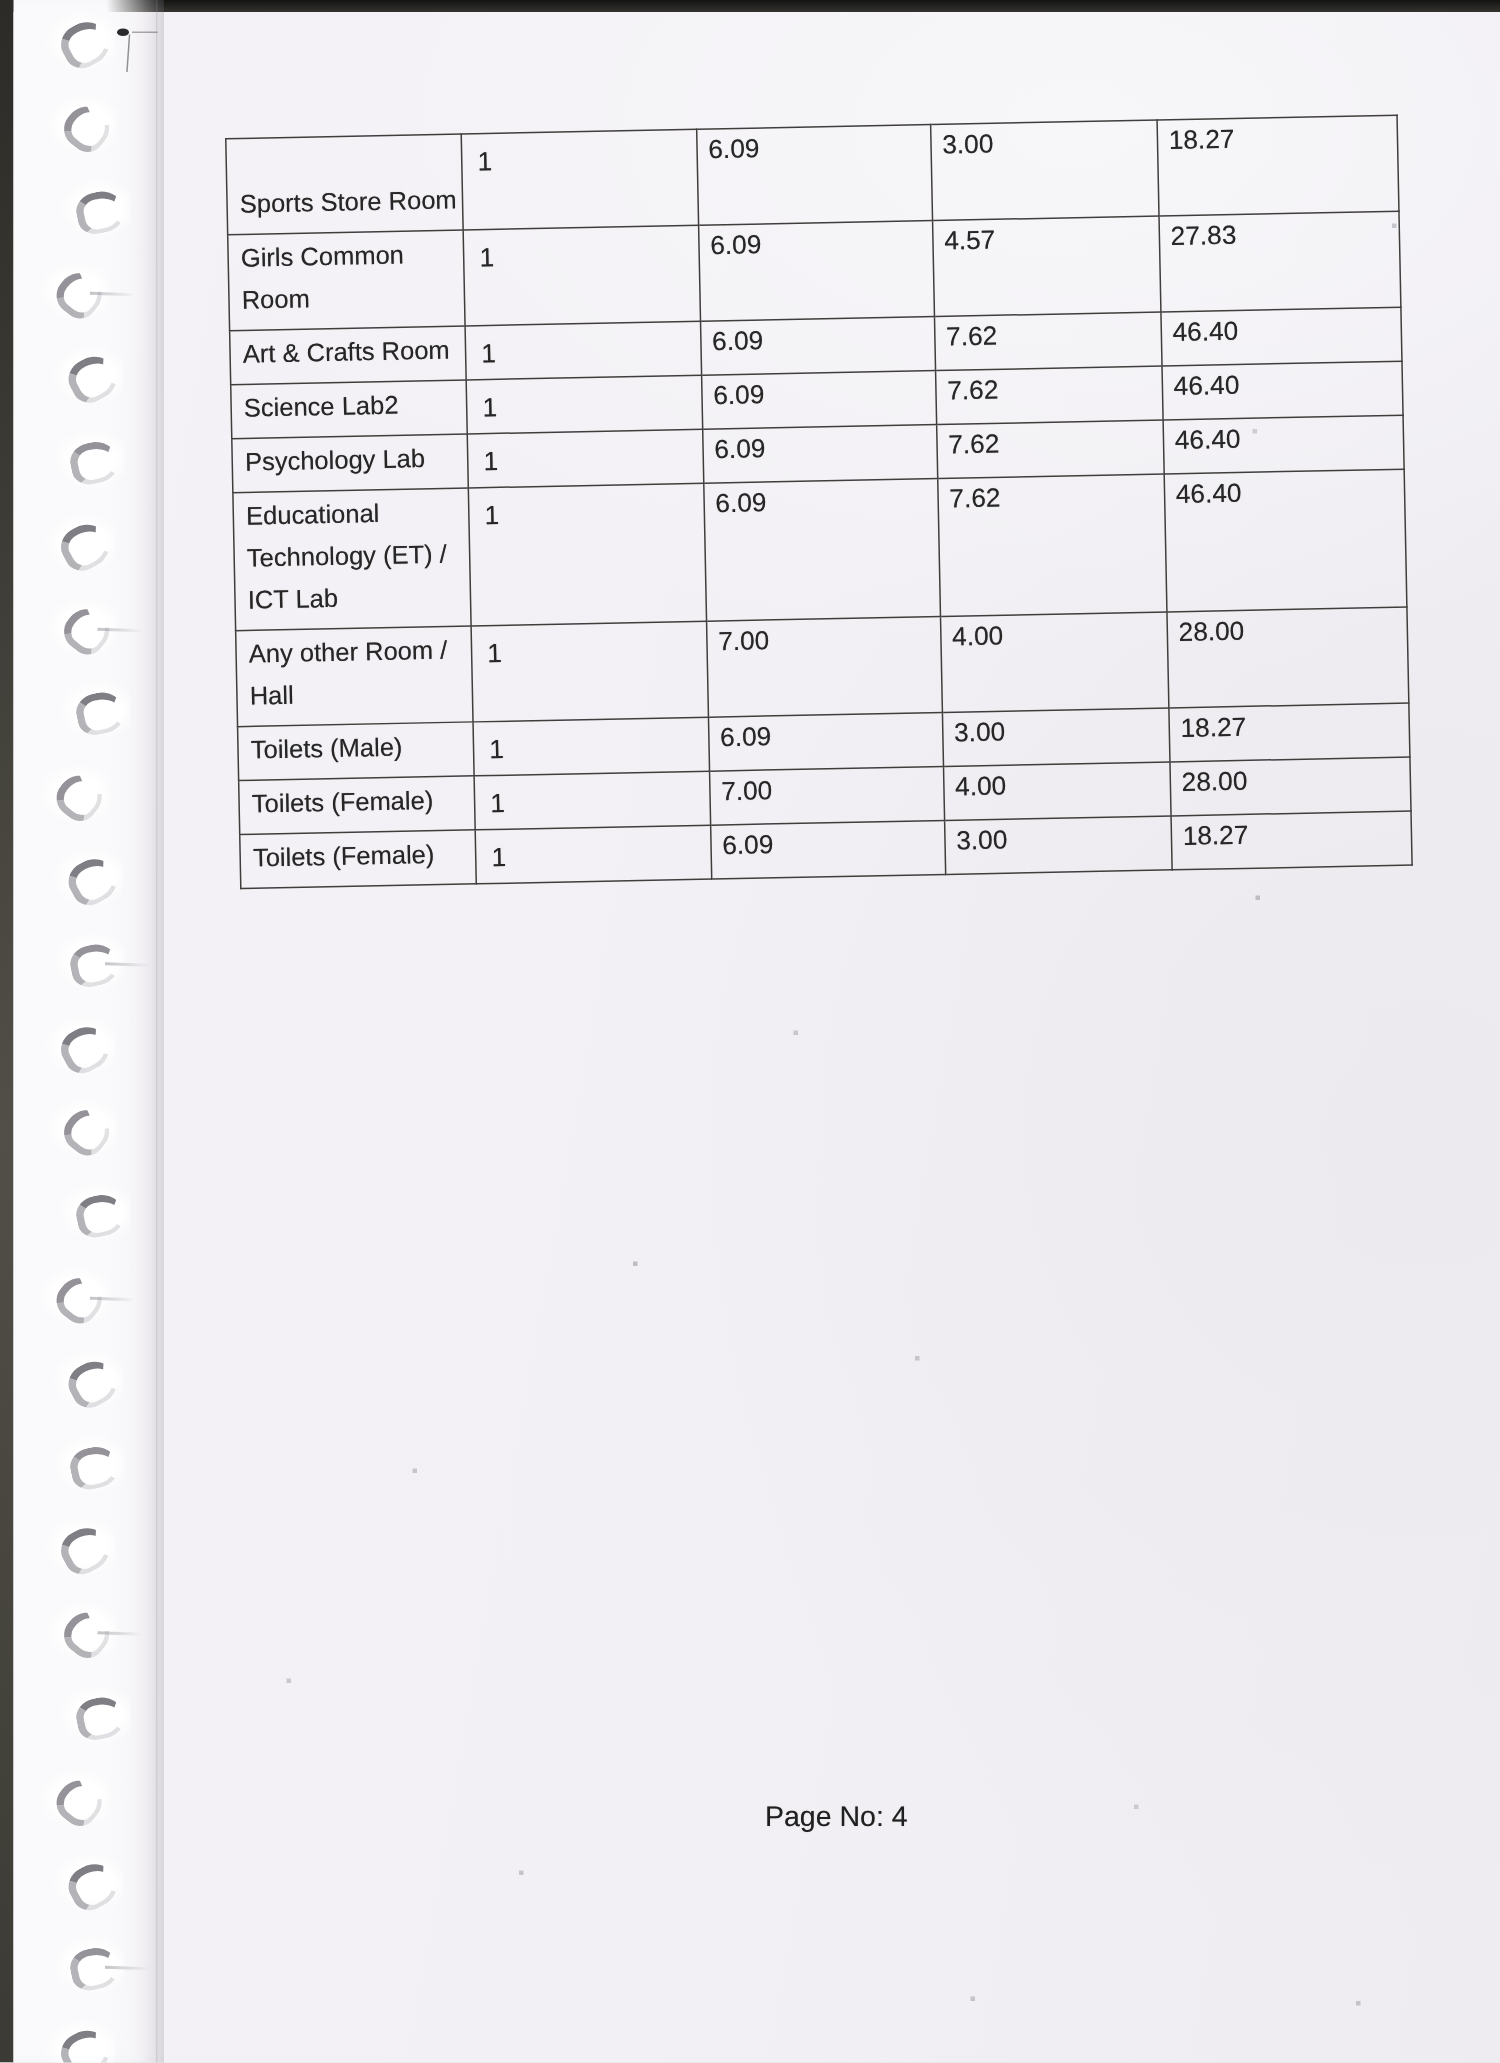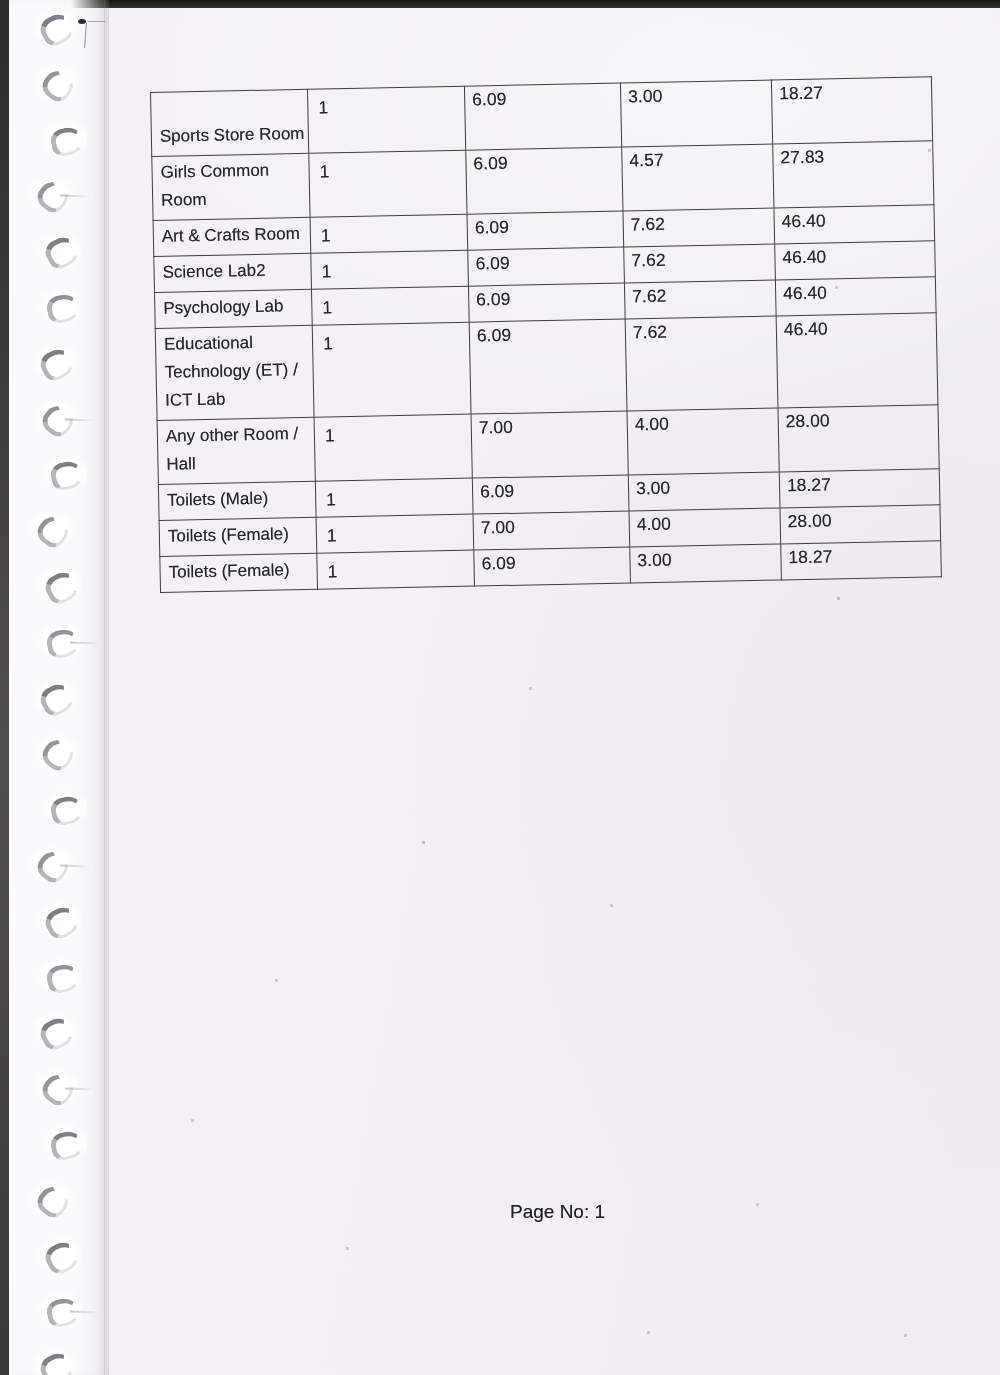--- a/index.html
+++ b/index.html
@@ -224,14 +224,14 @@
         <tr>
           <td class="name-cell">Toilets (Female)</td>
           <td class="count-cell">1</td>
           <td class="num-cell">6.09</td>
           <td class="num-cell">3.00</td>
           <td class="num-cell">18.27</td>
         </tr>
       </tbody>
   </table>
 
-  <div class="page-number">Page No: 1</div>
+  <div class="page-number">Page No: 4</div>
 </div>
 
 </body></html>

